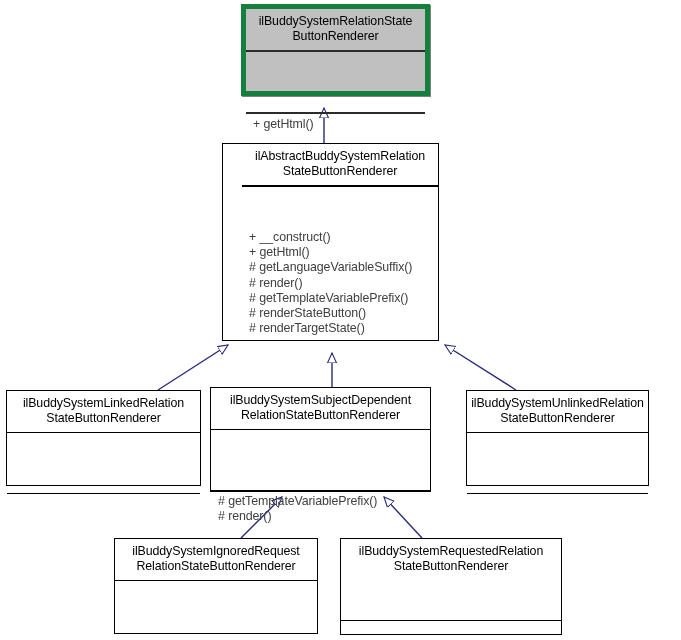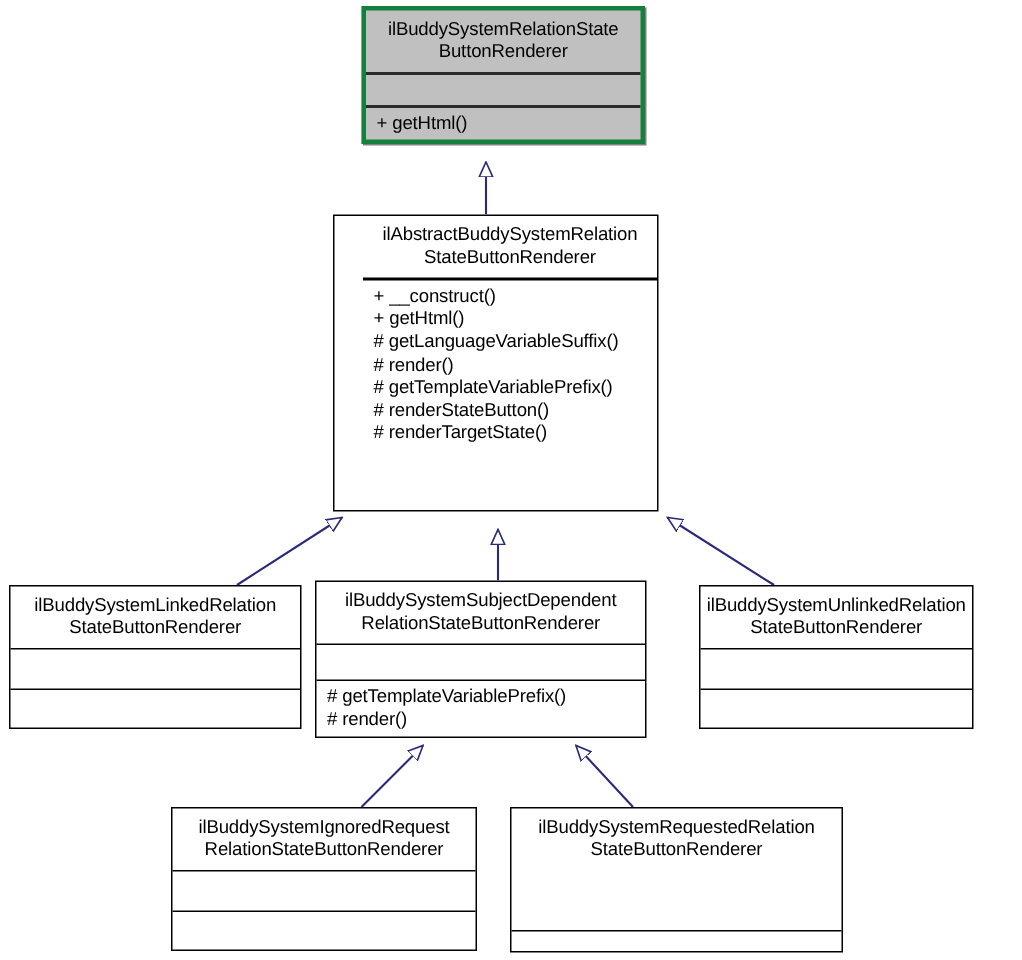--- a/index.html
+++ b/index.html
@@ -26,21 +26,21 @@
   .uml-class {
     position: absolute;
     box-sizing: border-box;
     border: 1px solid #000000;
     background: #ffffff;
     display: flex;
     flex-direction: column;
   }
   .uml-class.root {
     background: #c0c0c0;
-    border: 3px solid #15803d;
+    border: 5px solid #15803d;
     box-shadow: 1px 1px 0 #808080;
   }
   .cls-name {
     box-sizing: border-box;
     text-align: center;
     font-size: 12.4px;
     line-height: 15px;
     color: #000000;
     padding: 5px 4px 6px 4px;
     white-space: pre-line;
@@ -52,31 +52,31 @@
     flex: none;
   }
   .root .cls-sep {
     background: #2b2b2b;
     height: 2px;
   }
   .cls-attrs, .cls-ops {
     box-sizing: border-box;
     font-size: 12.4px;
     line-height: 15.2px;
-    color: #000000;
+    color: #404040;
     padding: 3px 5px 4px 7px;
     white-space: pre-line;
     text-align: left;
     letter-spacing: -0.1px;
   }
   .cls-attrs.empty, .cls-ops.empty {
     min-height: 20px;
     padding: 0;
   }
-  .grow { flex: 1 1 auto; }
+  .grow { flex: 1 1 auto; margin-top: 40px; }
 </style>
 </head>
 <body>
 
 <div id="canvas">
 
   <svg id="edges" viewBox="0 0 681 640" width="681" height="640" xmlns="http://www.w3.org/2000/svg">
     <defs>
       <marker id="gen" viewBox="0 0 12 12" refX="11" refY="6" markerWidth="11" markerHeight="11" orient="auto-start-reverse" markerUnits="userSpaceOnUse">
         <path d="M 0 1 L 11 6 L 0 11 z" fill="#ffffff" stroke="#2a2a7a" stroke-width="1.2"></path>

